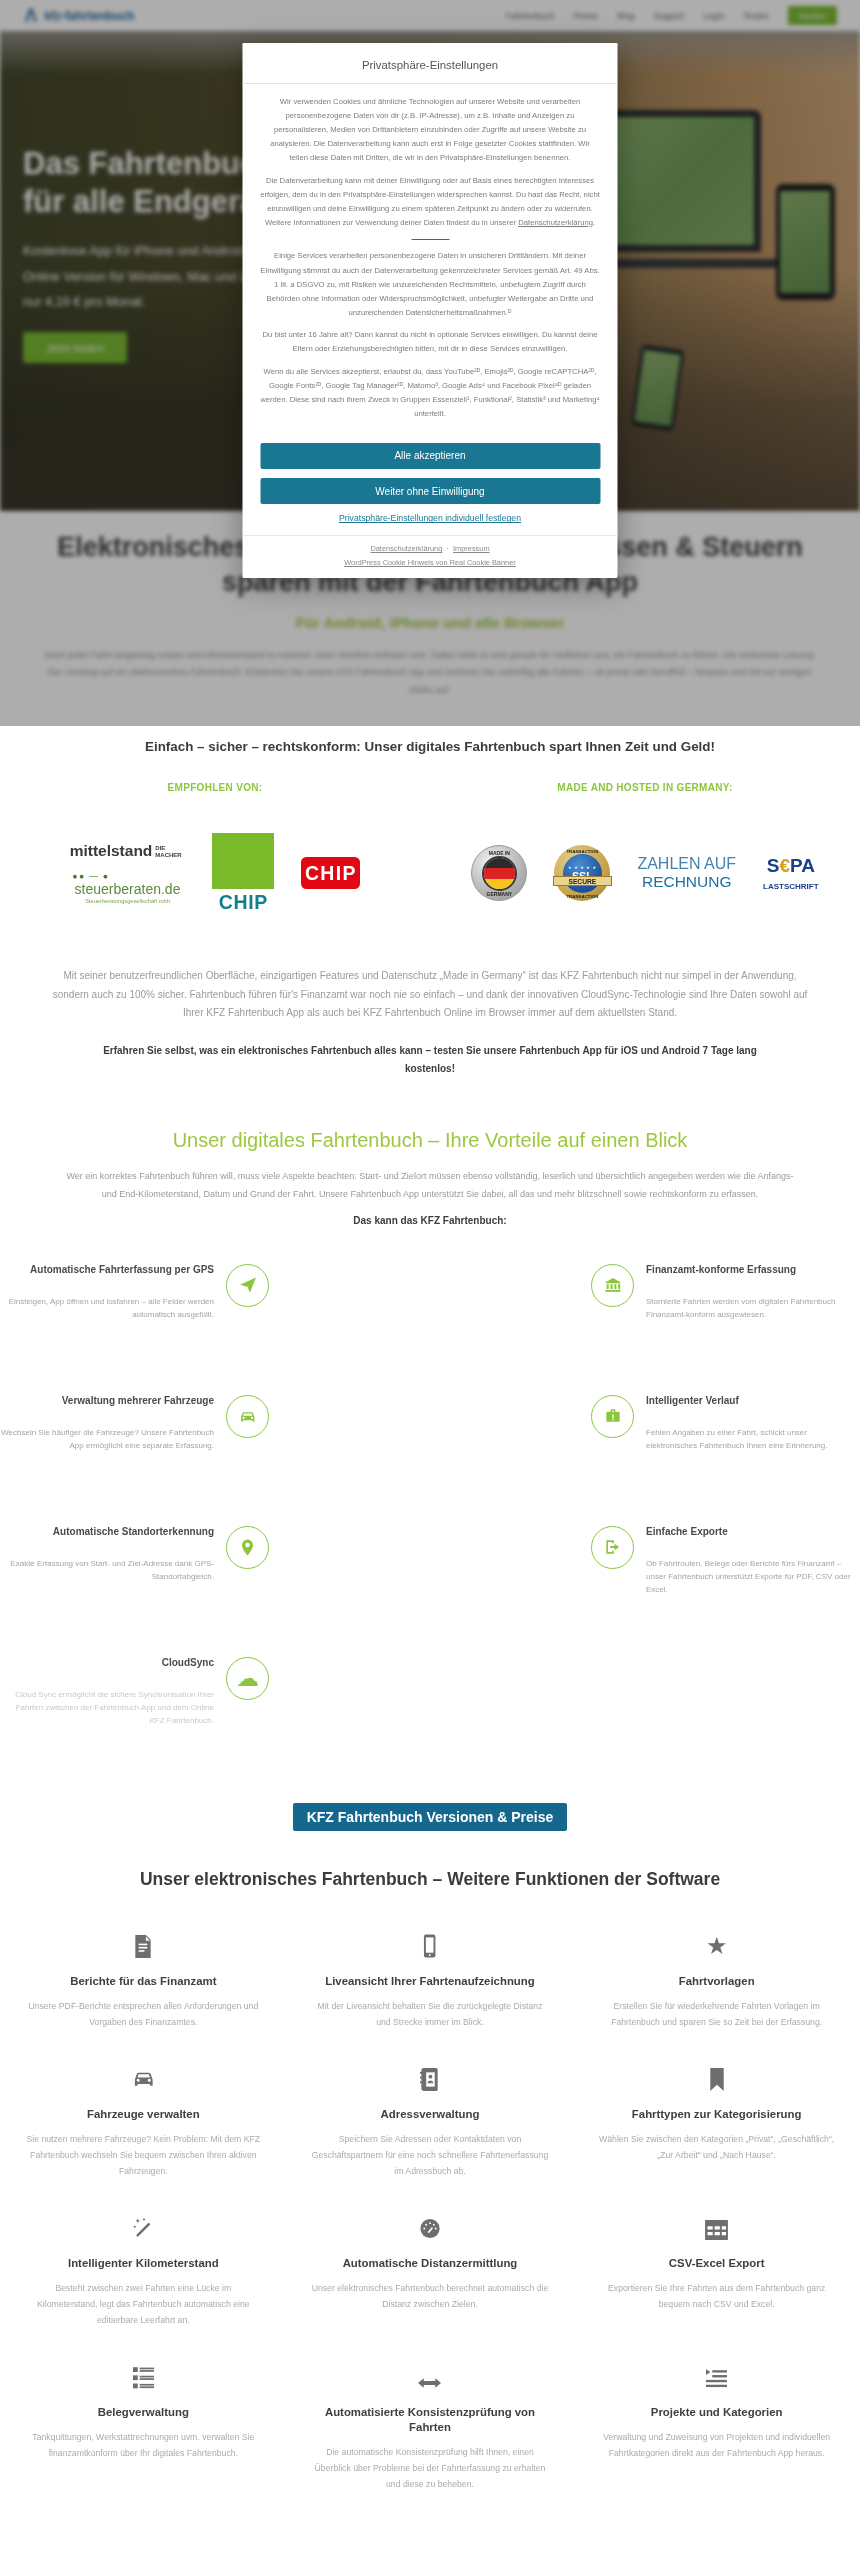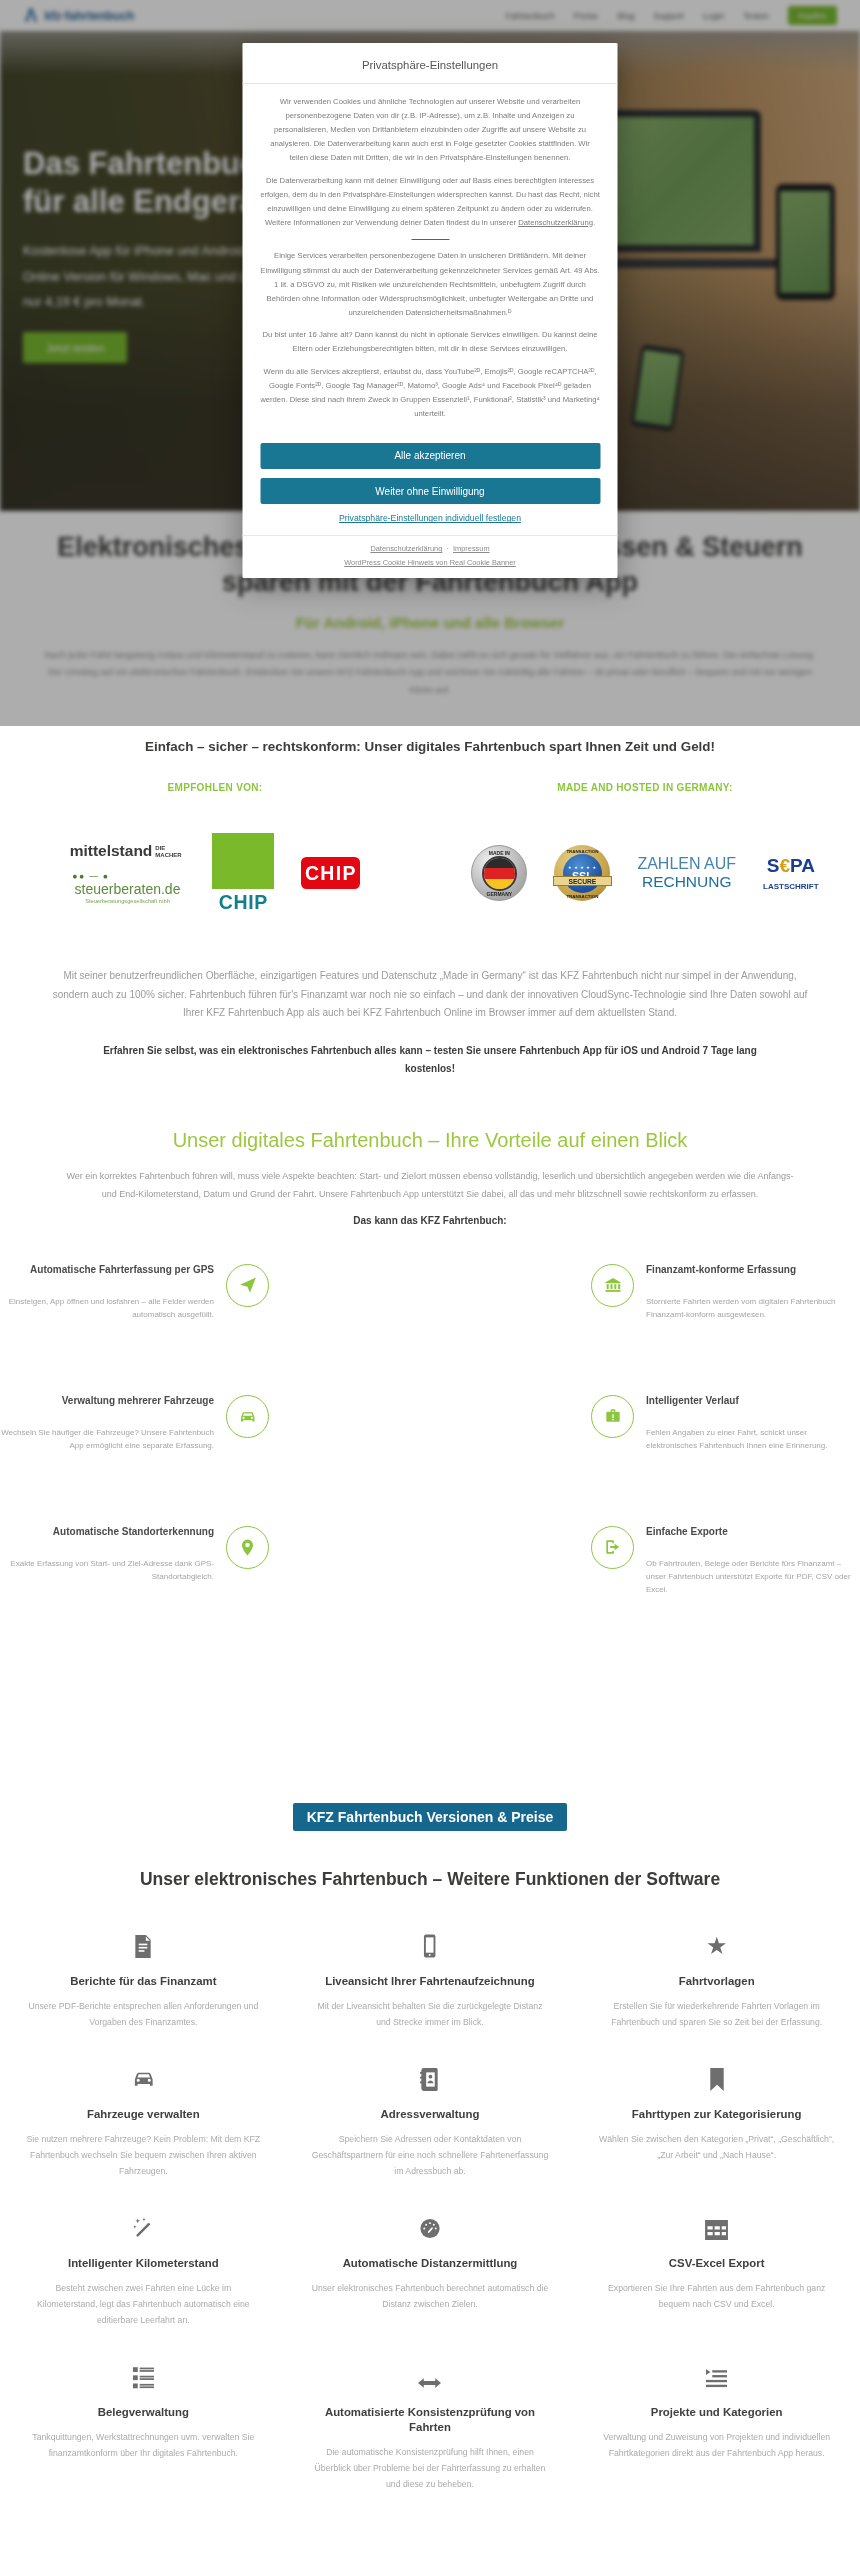--- a/index.html
+++ b/index.html
@@ -375,20 +375,29 @@
           <path d="M4 4h9v3.4h-2V6H6v12h5v-1.4h2V20H4V4z"></path>
           <path d="M13.8 8.2l5.7 3.8-5.7 3.8v-2.6H8.6v-2.4h5.2V8.2z"></path>
         </svg>
     </div>
     <div class="txt">
       <div class="v-title">Einfache Exporte</div>
       <div class="v-desc">Ob Fahrtrouten, Belege oder Berichte fürs Finanzamt – unser Fahrtenbuch unterstützt Exporte für PDF, CSV oder Excel.</div>
     </div>
   </div>
 
+  <div class="v-item v-item-left">
+    <div class="txt">
+      <div class="v-title">CloudSync</div>
+      <div class="v-desc light">Cloud Sync ermöglicht die sichere Synchronisation Ihrer Fahrten zwischen der Fahrtenbuch App und dem Online KFZ Fahrtenbuch.</div>
+    </div>
+    <div class="v-circle">
+        <span class="cloud-glyph">☁</span>
+      </div>
+  </div>
   <div></div>
 </div>
 
 <span class="btn-preise">KFZ Fahrtenbuch Versionen &amp; Preise</span>
 
 <h2 class="func-h">Unser elektronisches Fahrtenbuch – Weitere Funktionen der Software</h2>
 
 <div class="f-grid">
   <div class="f-cell">
     <div class="f-icon">

